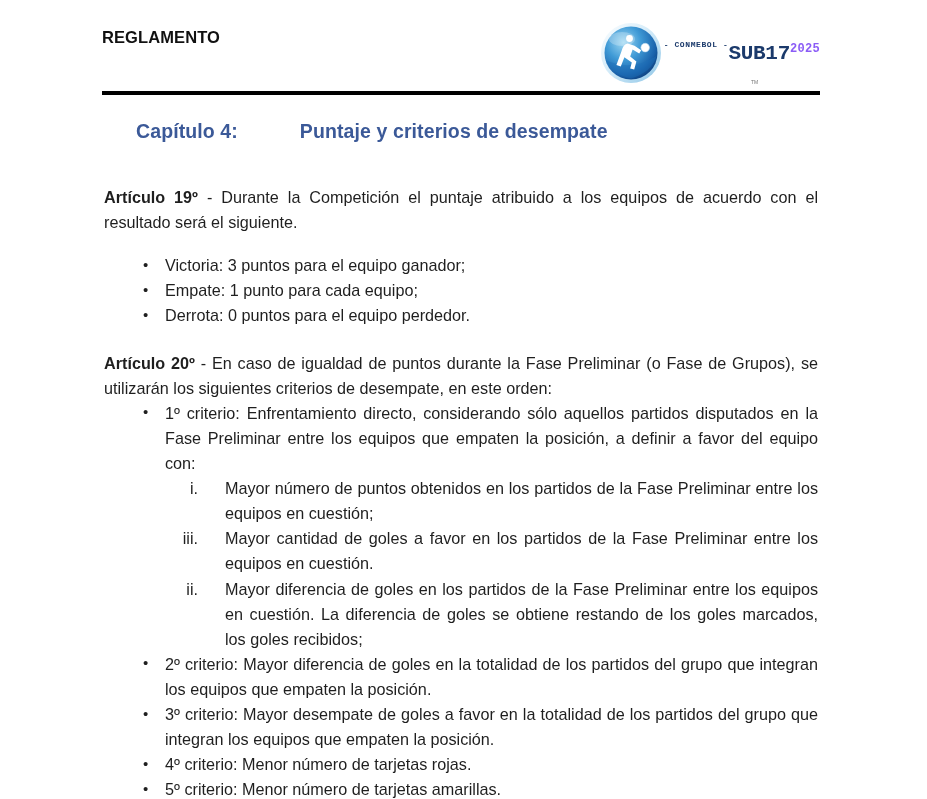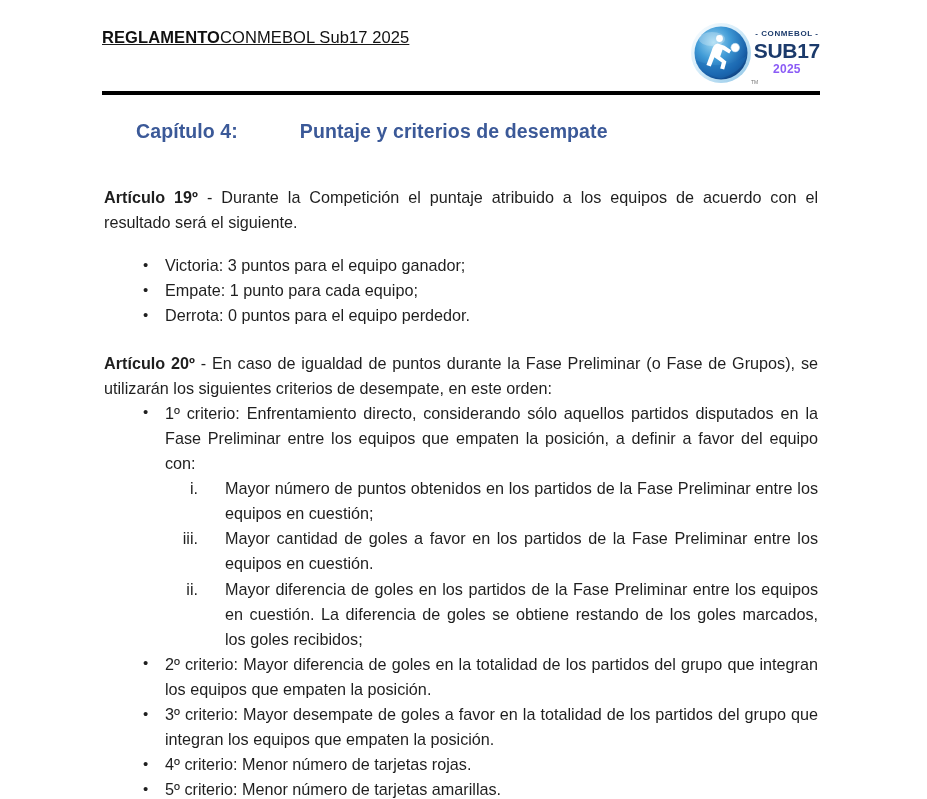--- a/index.html
+++ b/index.html
@@ -29,24 +29,23 @@
     left: 102px;
     top: 20px;
     width: 718px;
     height: 66px;
     display: flex;
     align-items: flex-start;
     justify-content: space-between;
   }
   .header-text {
     display: flex;
-    flex-direction: row;
+    flex-direction: column;
     line-height: 1.32;
     padding-top: 7px;
-    text-decoration: underline;
   }
   .header-line1 {
     font-size: 16.5px;
     font-weight: bold;
     letter-spacing: 0.1px;
     color: #111111;
   }
   .header-line2 {
     font-size: 16.5px;
     font-weight: normal;
@@ -64,25 +63,26 @@
     justify-content: flex-end;
     gap: 2px;
   }
   .logo-globe {
     width: 62px;
     height: 62px;
     flex: 0 0 auto;
   }
   .logo-wordmark {
     display: flex;
-    flex-direction: column;
-    align-items: center;
+    flex-direction: row;
+    align-items: flex-start;
     justify-content: center;
     line-height: 1;
     padding-bottom: 2px;
+    font-family: Liberation Mono, monospace;
   }
   .logo-conmebol {
     font-size: 8px;
     font-weight: bold;
     letter-spacing: 0.6px;
     color: #1b3a6b;
     white-space: nowrap;
   }
   .logo-sub17 {
     font-size: 21px;
@@ -195,21 +195,20 @@
   .gap-20 { height: 22px; }
 </style>
 </head>
 <body>
 
 <div class="page">
 
   <div class="header">
     <div class="header-text">
       <div class="header-line1">REGLAMENTO</div>
-      <div class="header-line2">CONMEBOL Sub17 2025</div>
     </div>
 
     <div class="logo">
       <svg class="logo-globe" viewBox="0 0 62 62">
         <defs>
           <radialGradient id="gsph" cx="36%" cy="30%" r="78%">
             <stop offset="0%" stop-color="#9fd8f2"></stop>
             <stop offset="42%" stop-color="#3f9ad6"></stop>
             <stop offset="78%" stop-color="#1b63ac"></stop>
             <stop offset="100%" stop-color="#0d3d7a"></stop>

